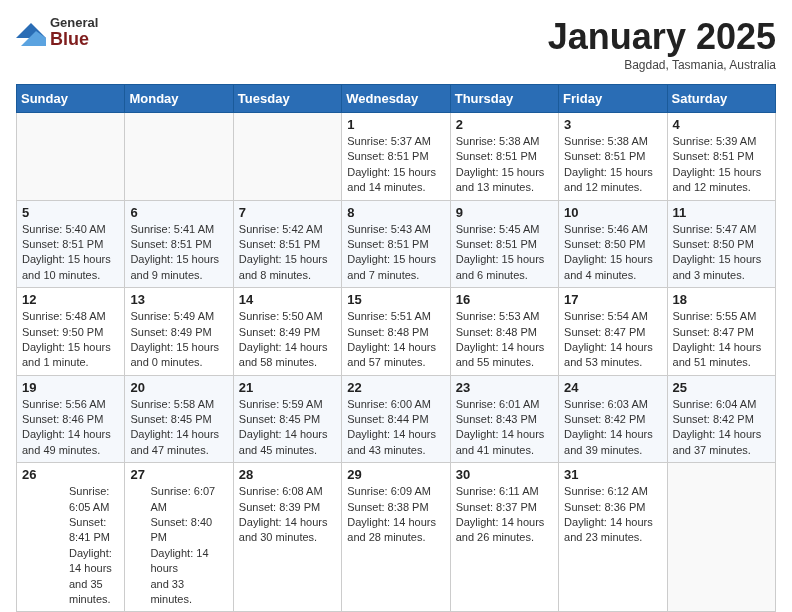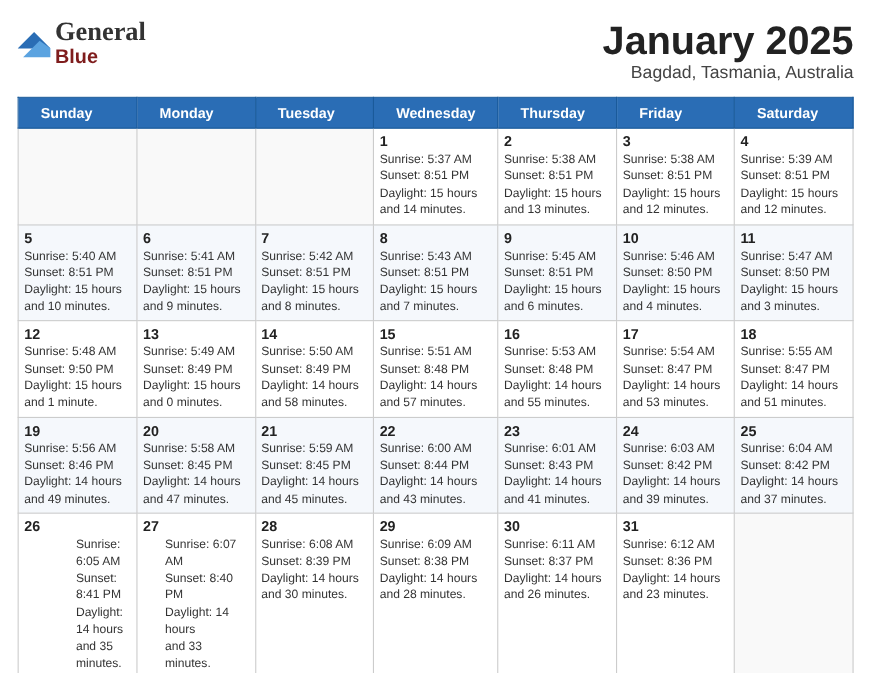--- a/index.html
+++ b/index.html
@@ -19,56 +19,55 @@
     .logo {
       display: flex;
       align-items: center;
     }
     .logo-text {
       display: flex;
       flex-direction: column;
       line-height: 1.1;
     }
     .logo-general {
-      font-size: 24px;
+      font-size: 13px;
       font-weight: bold;
       color: #333;
-      font-family: Liberation Serif, serif;
     }
     .logo-blue {
       font-size: 18px;
       font-weight: bold;
       color: #7f1d1d;
     }
     .logo-icon {
       width: 30px;
       height: 30px;
       margin-right: 4px;
     }
     .title-block {
       text-align: right;
     }
     .month-title {
       font-size: 36px;
       font-weight: bold;
       color: #222;
     }
     .location {
-      font-size: 16px;
+      font-size: 12px;
       color: #444;
     }
     .calendar {
       width: 100%;
       border-collapse: collapse;
       font-size: 11px;
     }
     .calendar th {
       background-color: #2a6db5;
       color: white;
-      padding: 6px 20px;
+      padding: 6px 4px;
       text-align: left;
       font-size: 13px;
       border: 1px solid #1a5a9a;
     }
     .calendar td {
       border: 1px solid #ccc;
       padding: 4px 5px;
       vertical-align: top;
       width: calc(100% / 7);
       height: 80px;

